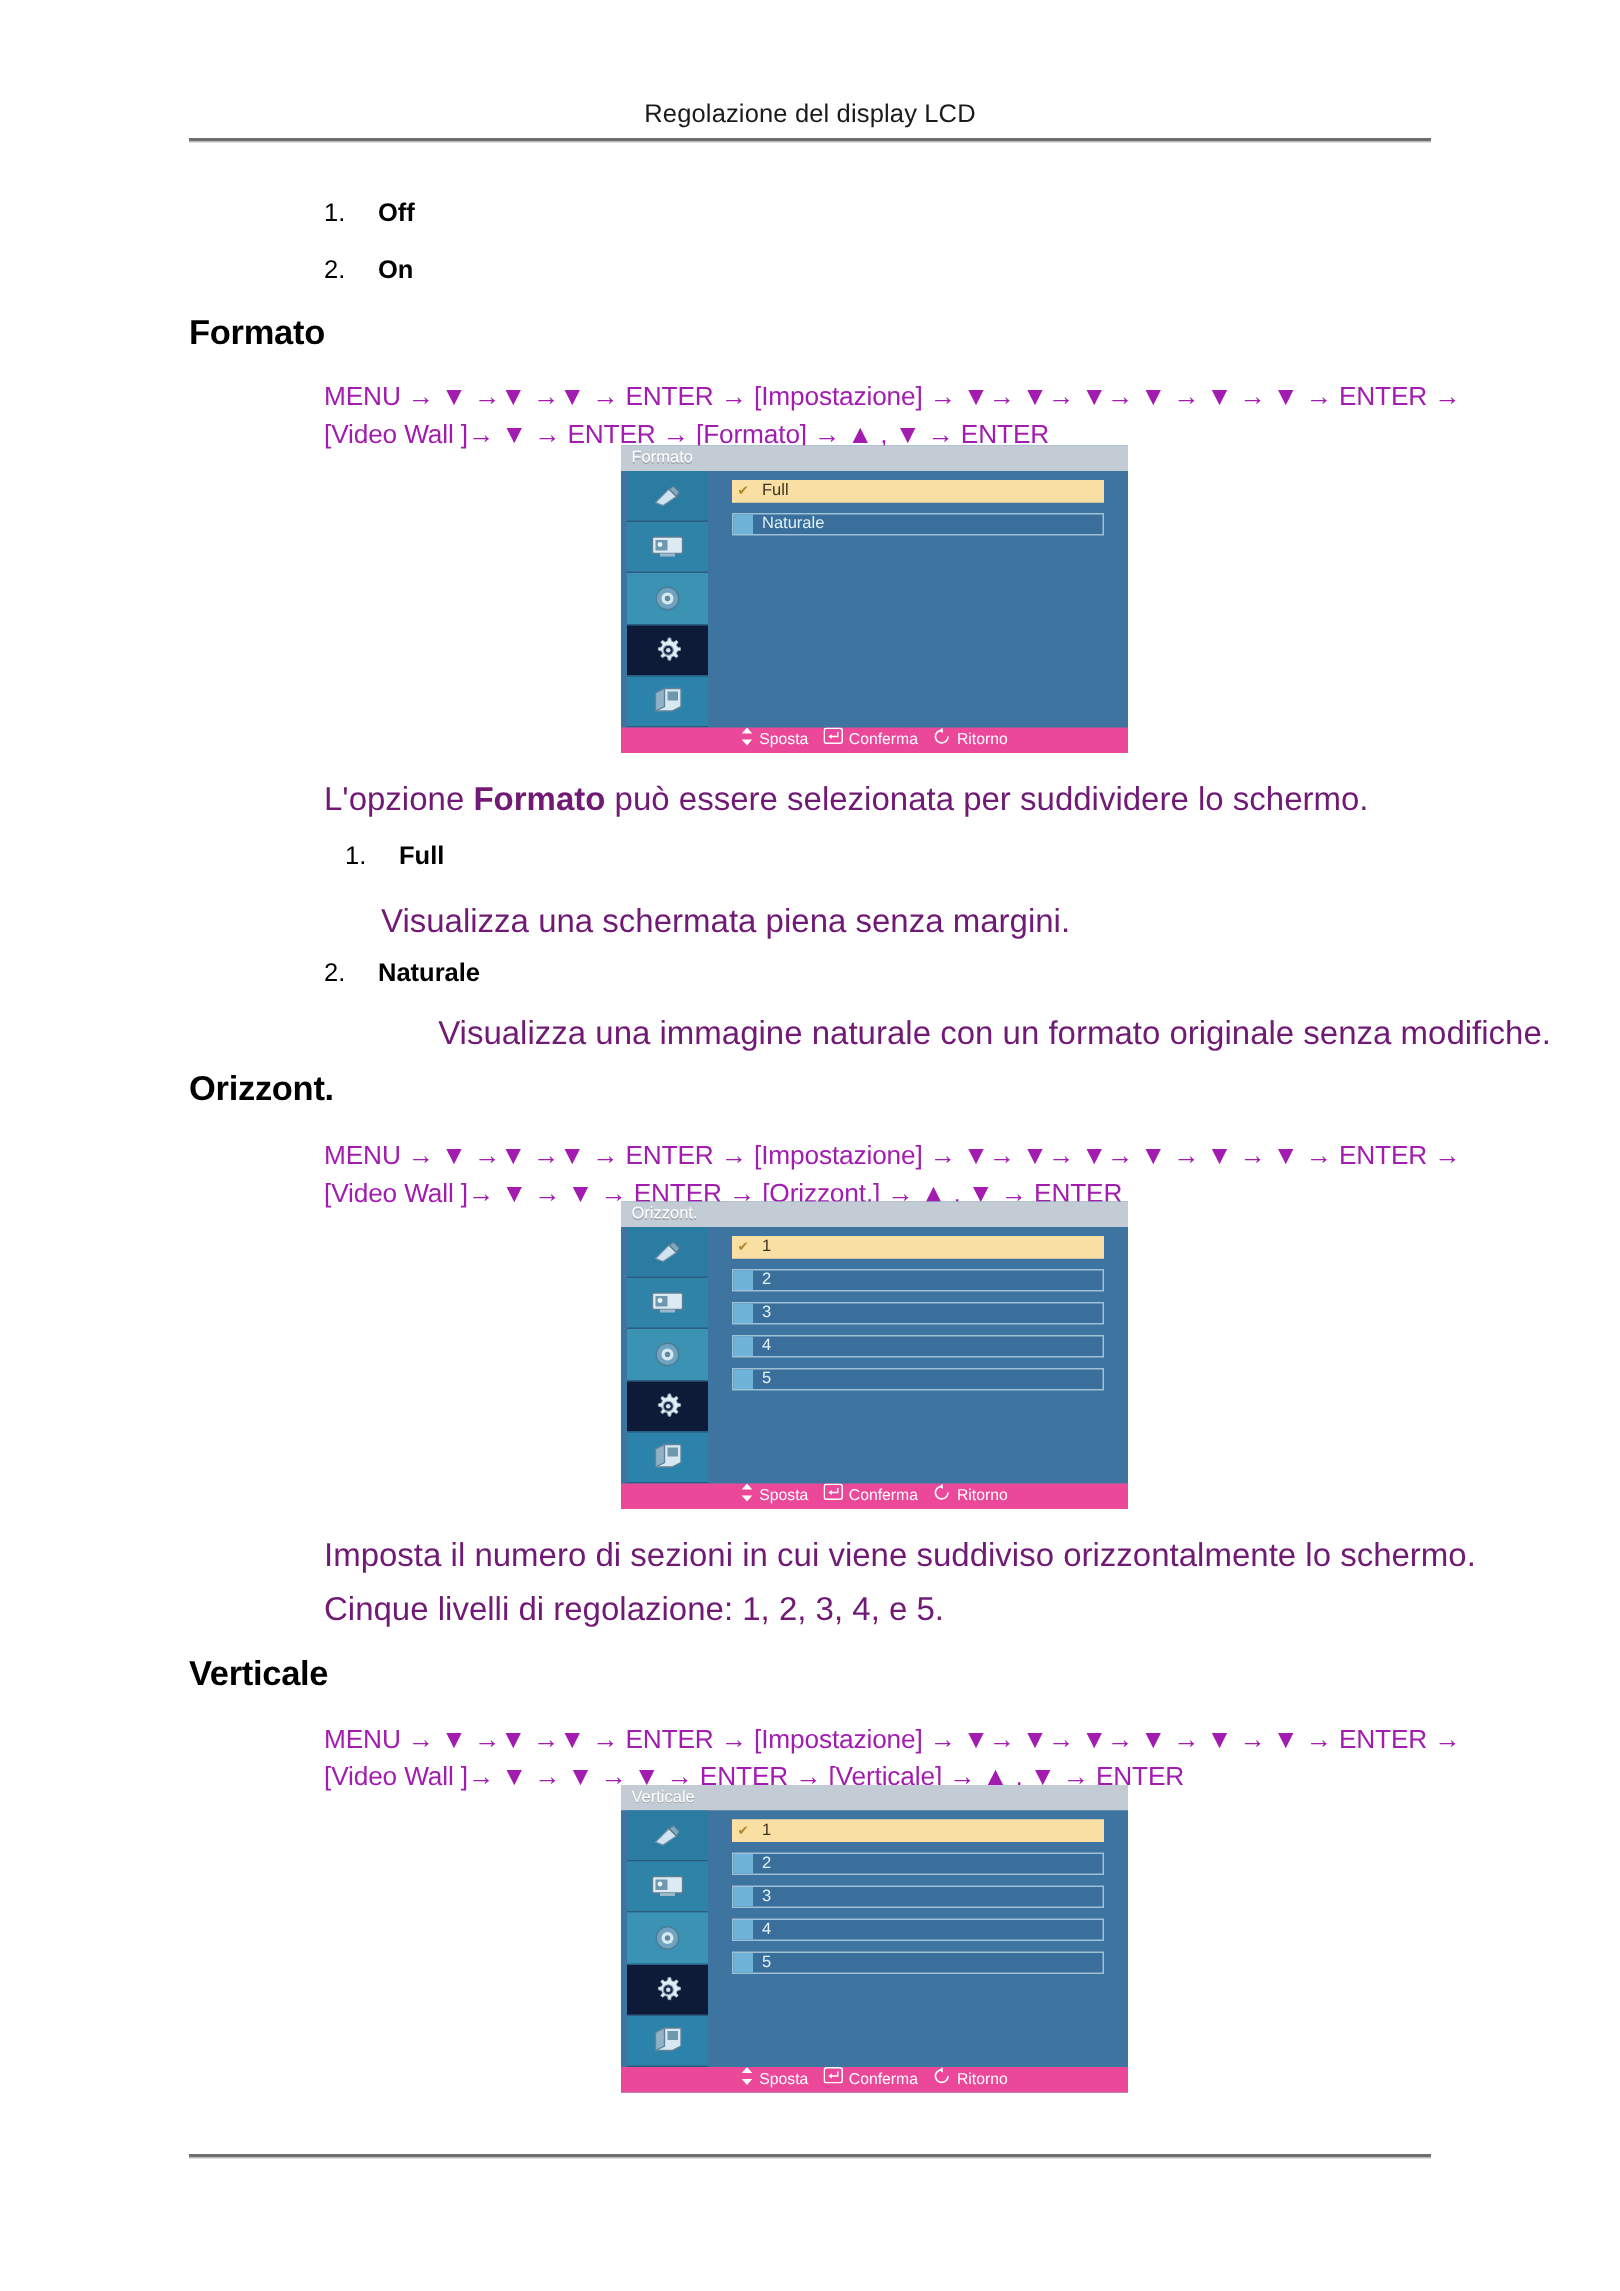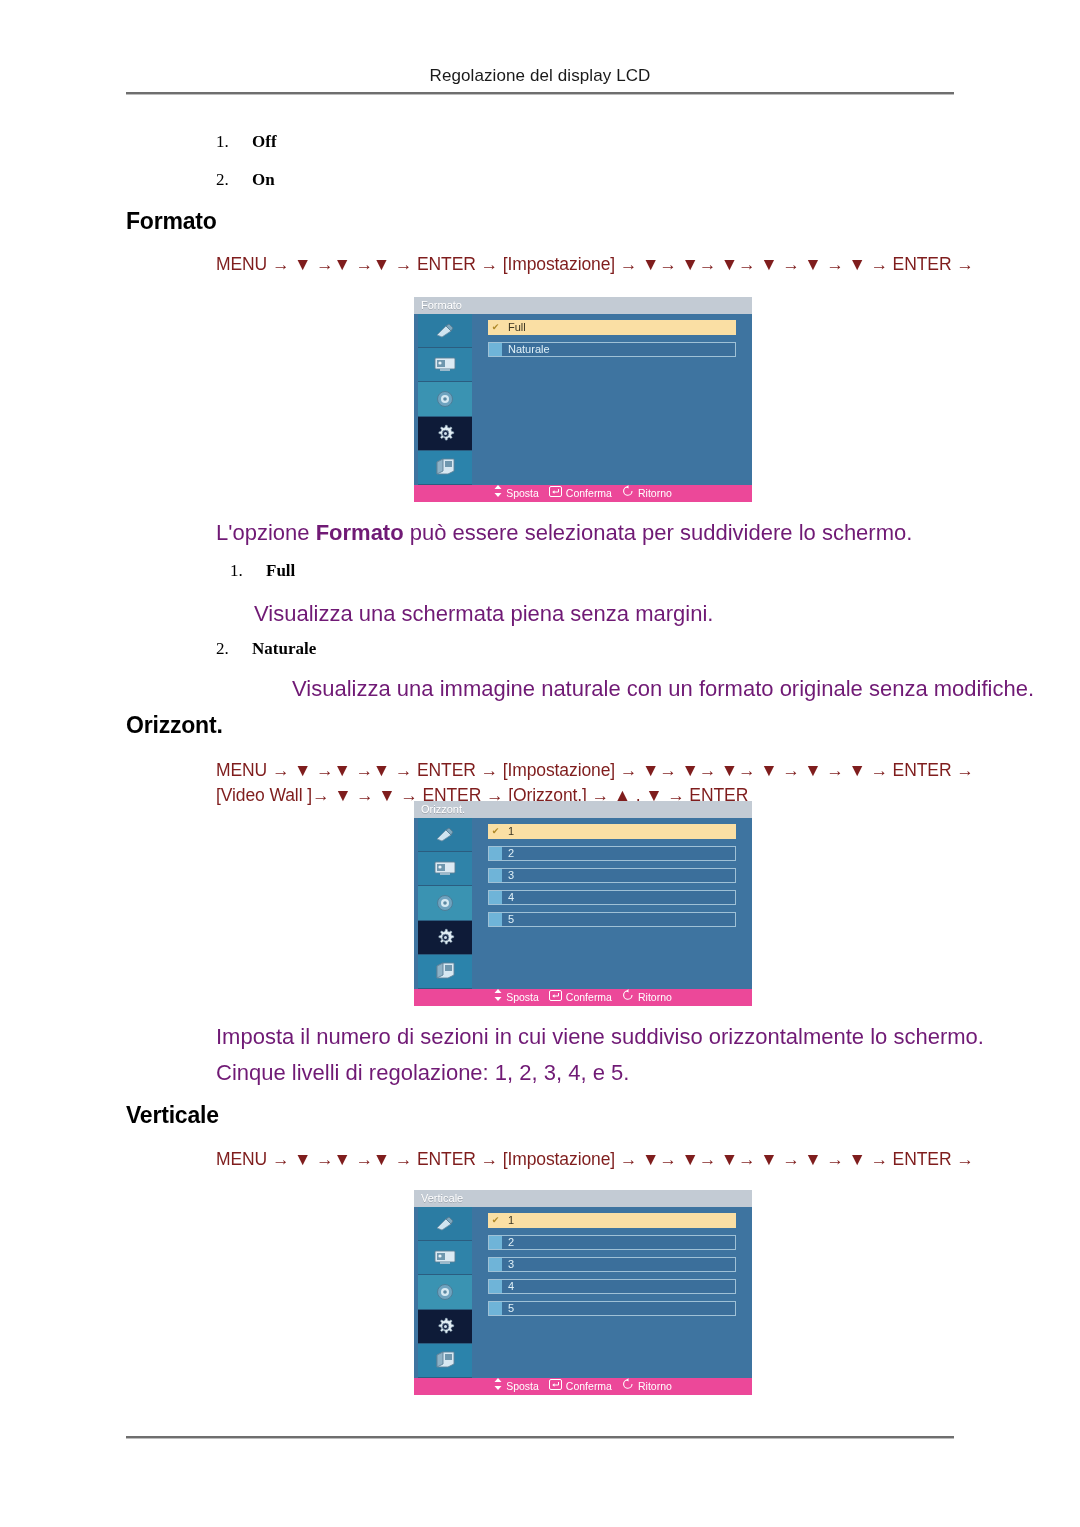--- a/index.html
+++ b/index.html
@@ -48,21 +48,20 @@
     height: 0;
     border-top: 2px solid #6e6e6e;
     border-bottom: 1px solid #bdbdbd;
   }
 
   
   .numlist-item {
     position: absolute;
     font-size: 17px;
     white-space: nowrap;
-    font-family: Liberation Serif, serif;
   }
   .numlist-item .num {
     display: inline-block;
     width: 36px;
   }
   .numlist-item .lbl {
     font-weight: bold;
   }
 
   h2.section-heading {
@@ -74,21 +73,21 @@
     color: #000;
   }
 
   .path {
     position: absolute;
     left: 216px;
     width: 760px;
     font-size: 17.5px;
     line-height: 25px;
     letter-spacing: -0.1px;
-    color: #7f1d1d;
+    color: #a21caf;
   }
 
   .para {
     position: absolute;
     left: 216px;
     width: 780px;
     font-size: 22px;
     line-height: 24px;
     color: #701a75;
   }
@@ -224,20 +223,21 @@
     <span class="num">1.</span><span class="lbl">Off</span>
   </div>
   <div class="numlist-item" style="left:216px; top:170px;">
     <span class="num">2.</span><span class="lbl">On</span>
   </div>
 
   <h2 class="section-heading" style="left:126px; top:208px;">Formato</h2>
 
   <div class="path" style="top:252px;">
     <span>MENU → ▼ →▼ →▼ → ENTER → [Impostazione] → ▼→ ▼→ ▼→ ▼ → ▼ → ▼ → ENTER →</span><br>
+    <span>[Video Wall ]→ ▼ → ENTER → [Formato] → ▲ , ▼ → ENTER</span>
   </div>
 
   <div class="osd" style="left:414px; top:297px;">
     <div class="osd-title">Formato</div>
     <div class="osd-body">
       <div class="osd-sidebar">
         <div class="osd-icon">
           <svg width="22" height="16" viewBox="0 0 22 16">
               <path d="M3 12 L12 3 L17 8 L8 14 Z" fill="#cfe4f0" stroke="#6d8ea3" stroke-width="0.8"></path>
               <path d="M12 3 L15 1 L19 5 L17 8 Z" fill="#7fa8bf" stroke="#55798e" stroke-width="0.8"></path>
@@ -446,20 +446,21 @@
     <span>Imposta il numero di sezioni in cui viene suddiviso orizzontalmente lo schermo.</span>
   </div>
   <div class="para" style="top:1061px;">
     <span>Cinque livelli di regolazione: 1, 2, 3, 4, e 5.</span>
   </div>
 
   <h2 class="section-heading" style="left:126px; top:1102px;">Verticale</h2>
 
   <div class="path" style="top:1147px;">
     <span>MENU → ▼ →▼ →▼ → ENTER → [Impostazione] → ▼→ ▼→ ▼→ ▼ → ▼ → ▼ → ENTER →</span><br>
+    <span>[Video Wall ]→ ▼ → ▼ → ▼ → ENTER → [Verticale] → ▲ , ▼ → ENTER</span>
   </div>
 
   <div class="osd" style="left:414px; top:1190px;">
     <div class="osd-title">Verticale</div>
     <div class="osd-body">
       <div class="osd-sidebar">
         <div class="osd-icon">
           <svg width="22" height="16" viewBox="0 0 22 16">
               <path d="M3 12 L12 3 L17 8 L8 14 Z" fill="#cfe4f0" stroke="#6d8ea3" stroke-width="0.8"></path>
               <path d="M12 3 L15 1 L19 5 L17 8 Z" fill="#7fa8bf" stroke="#55798e" stroke-width="0.8"></path>

